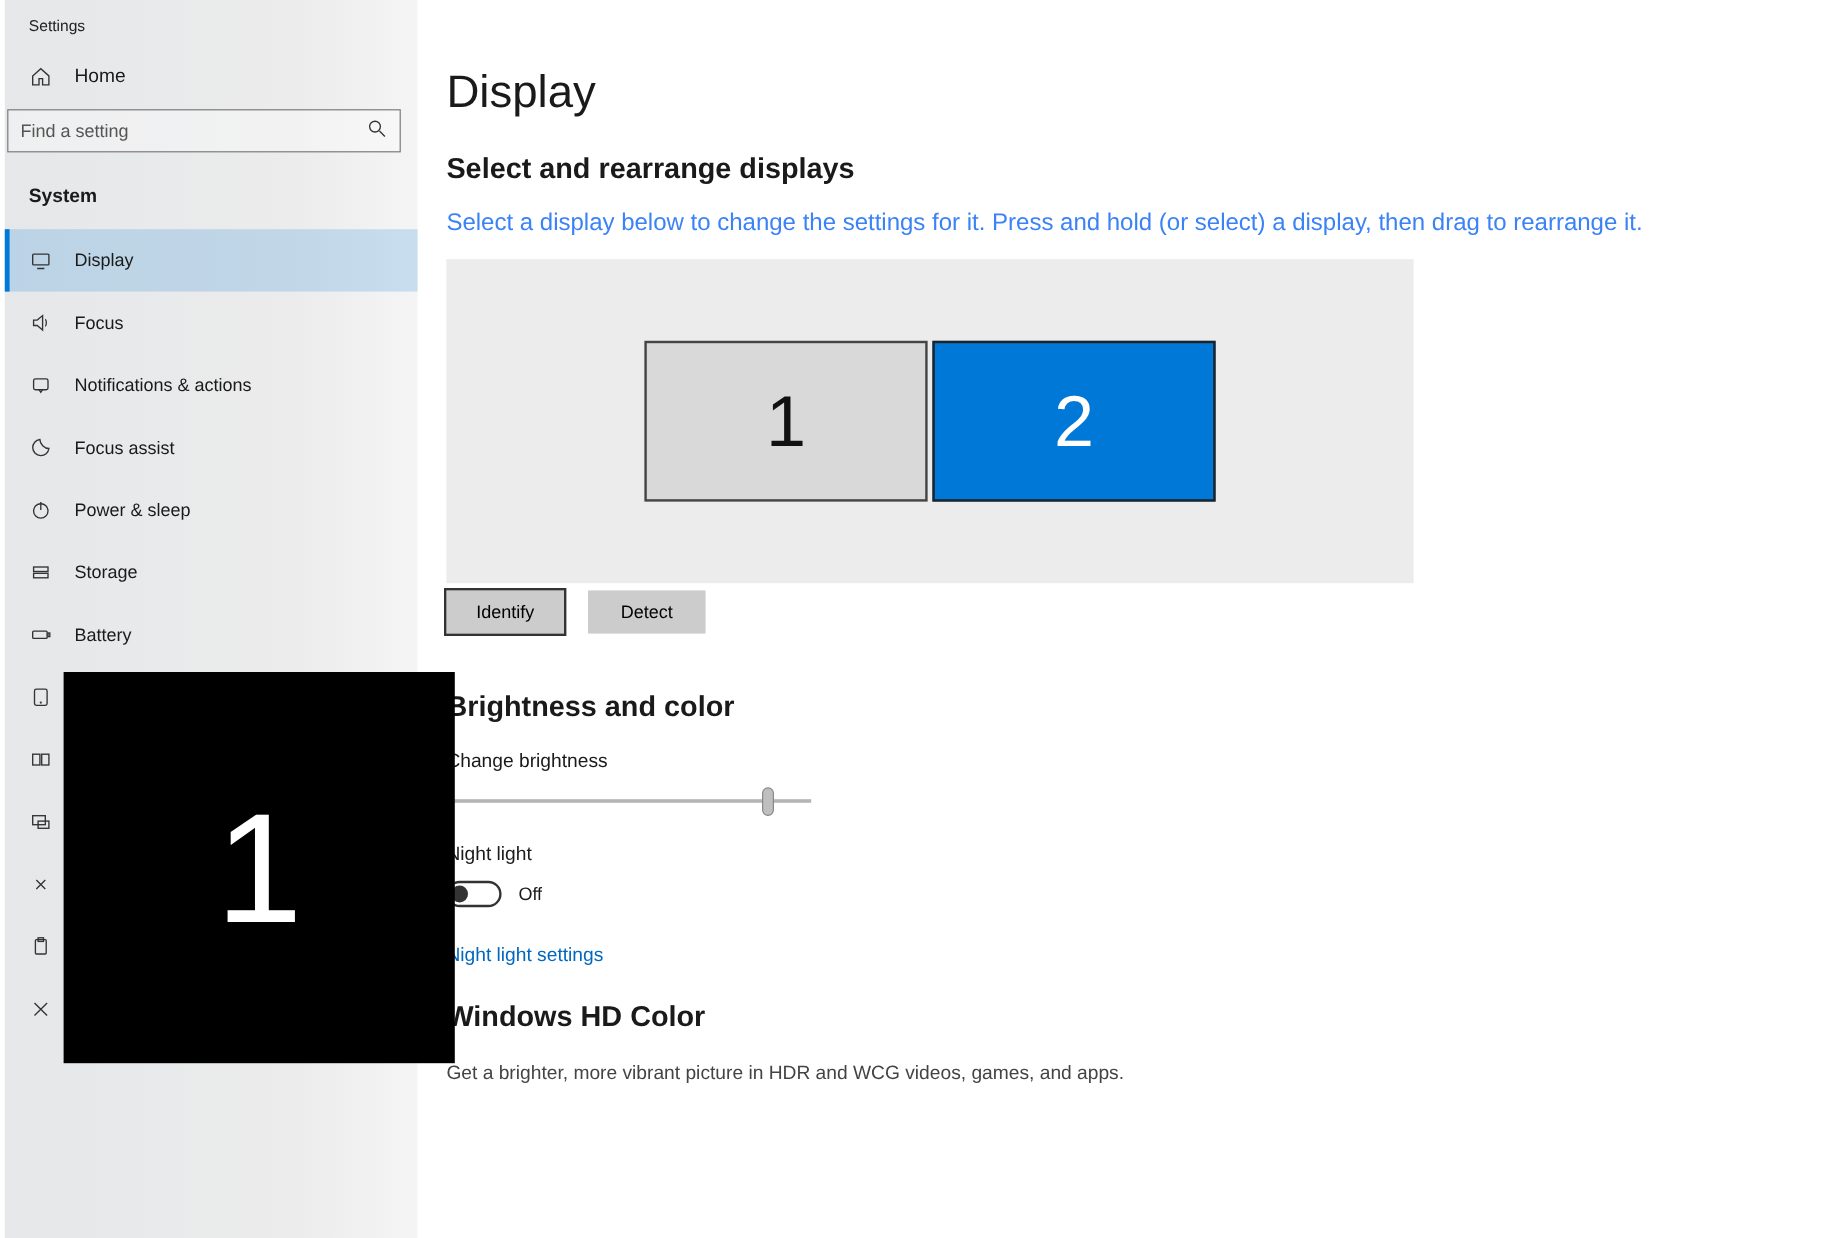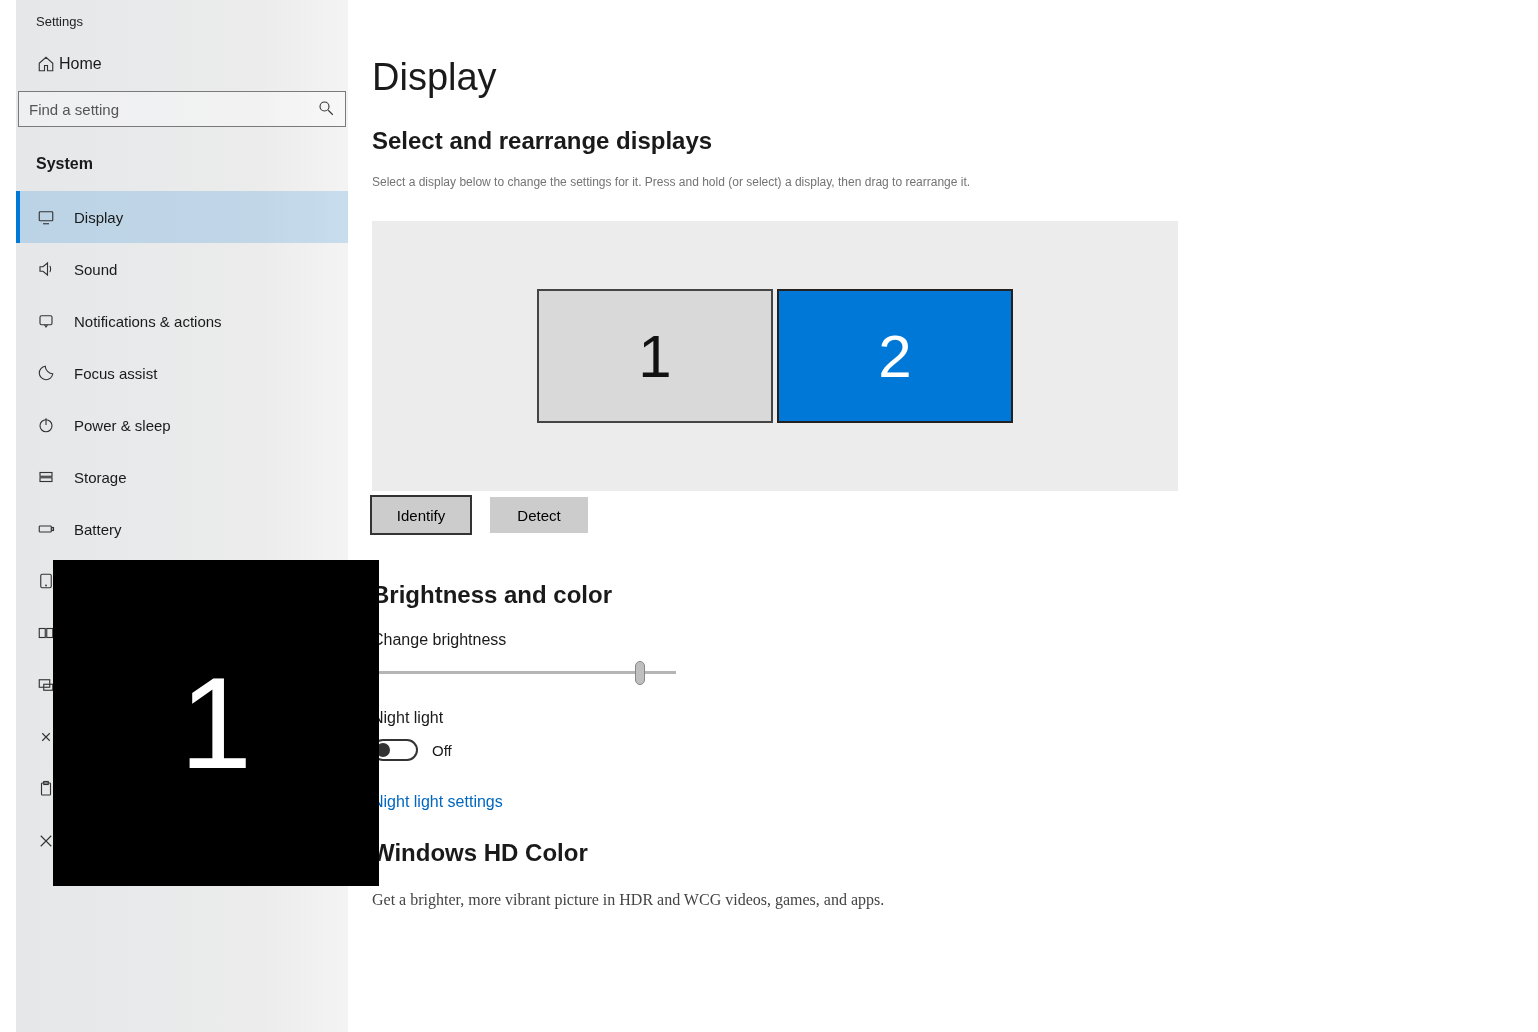--- a/index.html
+++ b/index.html
@@ -8,35 +8,35 @@
     font-size: 15px;
     color: #1a1a1a;
     background: #fff;
     width: 1538px;
     height: 1032px;
     overflow: hidden;
     position: relative;
   }
   .sidebar {
     position: absolute;
-    left: 16px; top: 0;
+    left: 4px; top: 0;
     width: 348px;
     height: 100%;
     background: linear-gradient(to right, #e5e7e9 0%, #ececec 70%, #f5f5f5 100%);
     padding-top: 8px;
   }
   .sidebar-title {
     font-size: 13px;
     padding: 6px 20px 14px 20px;
     color: #222;
   }
   .home-row {
     display: flex;
     align-items: center;
-    gap: 3px;
+    gap: 18px;
     padding: 12px 20px 12px 20px;
     font-size: 16px;
     cursor: pointer;
   }
   .home-row .icon { width: 20px; display:flex; justify-content:center; }
   .search-wrap {
     padding: 6px 18px 18px 2px;
   }
   .search-box {
     width: 100%;
@@ -98,23 +98,23 @@
     font-size: 38px;
     font-weight: 400;
     margin-bottom: 28px;
   }
   h2.section-title {
     font-size: 24px;
     font-weight: 700;
     margin-bottom: 20px;
   }
   .section-desc {
-    font-size: 12px;
-    margin-bottom: 32px;
-    color: #737373;
+    font-size: 20px;
+    margin-bottom: 18px;
+    color: #3b82f6;
   }
   .arrange-area {
     width: 806px;
     height: 270px;
     background: #ececec;
     display: flex;
     align-items: center;
     justify-content: center;
     gap: 4px;
   }
@@ -183,21 +183,21 @@
     background:#fff;
   }
   .toggle .knob {
     position:absolute;
     left:2px; top:2px;
     width:14px; height:14px;
     border-radius:50%;
     background:#333;
   }
   .link { color:#0067c0; font-size:16px; cursor:pointer; margin-bottom: 28px; display:inline-block; }
-  .wcg-desc { font-size:16px; color:#444; line-height:1.4;font-family:Liberation Serif, serif; }
+  .wcg-desc { font-size:16px; color:#444; line-height:1.4; }
 
   .identify-overlay {
     position: absolute;
     left: 53px;
     top: 560px;
     width: 326px;
     height: 326px;
     background: #000;
     color: #fff;
     display:flex;
@@ -248,21 +248,21 @@
         </span>
       <span>Display</span>
     </div>
     <div class="nav-item">
       <span class="icon">
           <svg class="i" viewBox="0 0 24 24">
             <path d="M4 9v6h4l6 5V4l-6 5H4z"></path>
             <path d="M17 8c1.5 1 1.5 7 0 8"></path>
           </svg>
         </span>
-      <span>Sound</span>
+      <span>Focus</span>
     </div>
     <div class="nav-item">
       <span class="icon">
           <svg class="i" viewBox="0 0 24 24">
             <rect x="4" y="5" width="16" height="12" rx="2"></rect>
             <path d="M10 17l2 3 2-3"></path>
           </svg>
         </span>
       <span>Notifications &amp; actions</span>
     </div>

